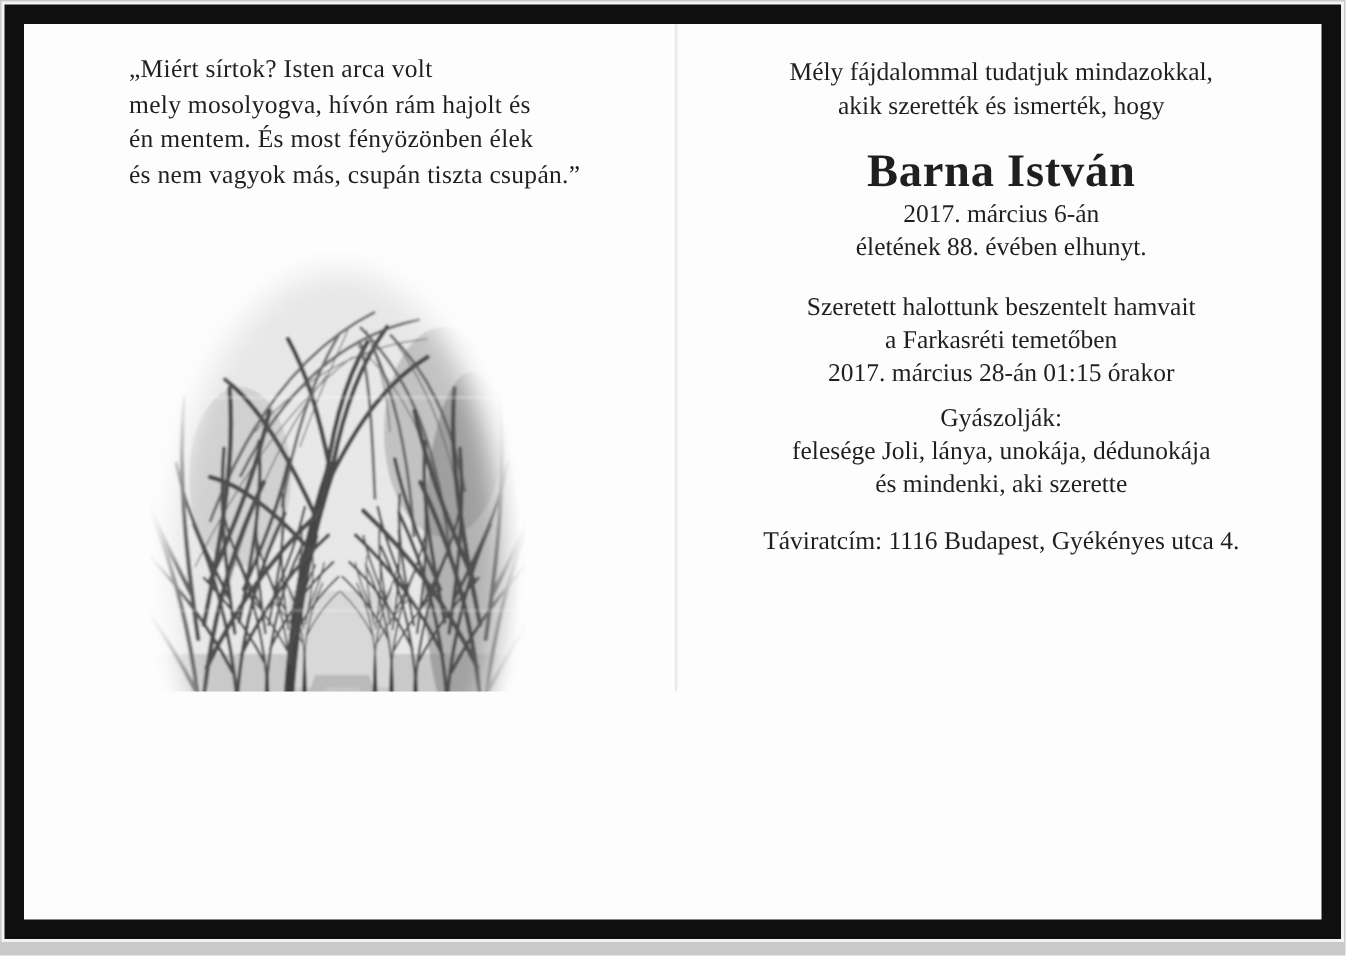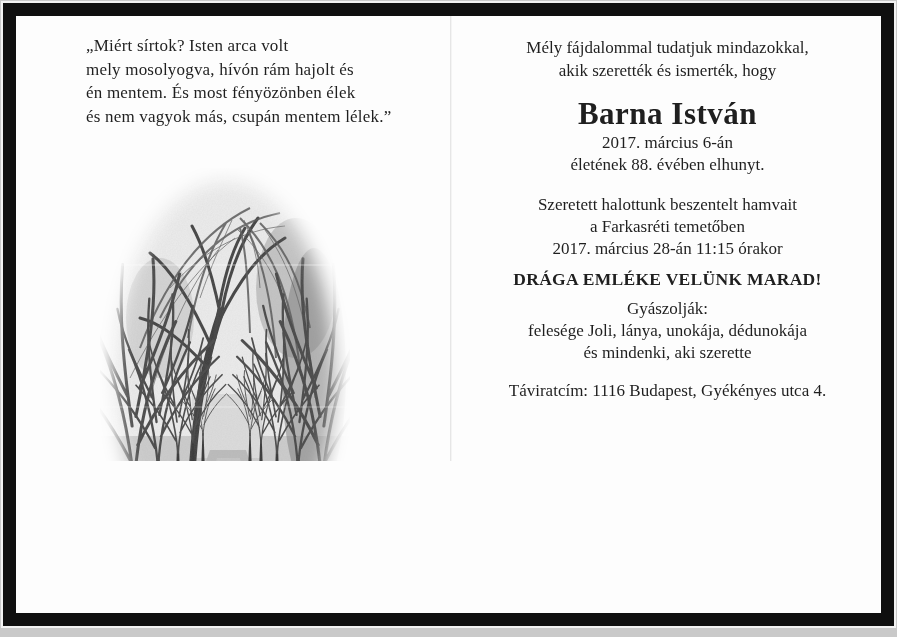--- a/index.html
+++ b/index.html
@@ -73,21 +73,21 @@
 
 <div class="frame">
   <div class="interior">
 
     <div class="fold"></div>
 
     <div class="quote">
       <p>„Miért sírtok? Isten arca volt</p>
       <p>mely mosolyogva, hívón rám hajolt és</p>
       <p>én mentem. És most fényözönben élek</p>
-      <p>és nem vagyok más, csupán mentem lélek.”</p>
+      <p>és nem vagyok más, csupán tiszta csupán.”</p>
     </div>
 
     <div class="photo">
       <svg width="250" height="418" viewBox="0 0 250 418" xmlns="http://www.w3.org/2000/svg">
         <defs>
           <filter id="soft" x="-20%" y="-20%" width="140%" height="140%">
             <feGaussianBlur stdDeviation="0.7"></feGaussianBlur>
           </filter>
           <filter id="edgeblur" x="-40%" y="-40%" width="180%" height="180%">
             <feGaussianBlur stdDeviation="9"></feGaussianBlur>
@@ -153,24 +153,23 @@
 
       <div class="block death">
         <p>2017. március 6-án</p>
         <p>életének 88. évében elhunyt.</p>
       </div>
 
 
       <div class="block burial">
         <p>Szeretett halottunk beszentelt hamvait</p>
         <p>a Farkasréti temetőben</p>
-        <p>2017. március 28-án 11:15 órakor</p>
+        <p>2017. március 28-án 01:15 órakor</p>
       </div>
 
-      <div class="motto">DRÁGA EMLÉKE VELÜNK MARAD!</div>
 
       <div class="block mourners">
         <p>Gyászolják:</p>
         <p>felesége Joli, lánya, unokája, dédunokája</p>
         <p>és mindenki, aki szerette</p>
       </div>
 
       <div class="telegram">Táviratcím: 1116 Budapest, Gyékényes utca 4.</div>
 
     </div>

